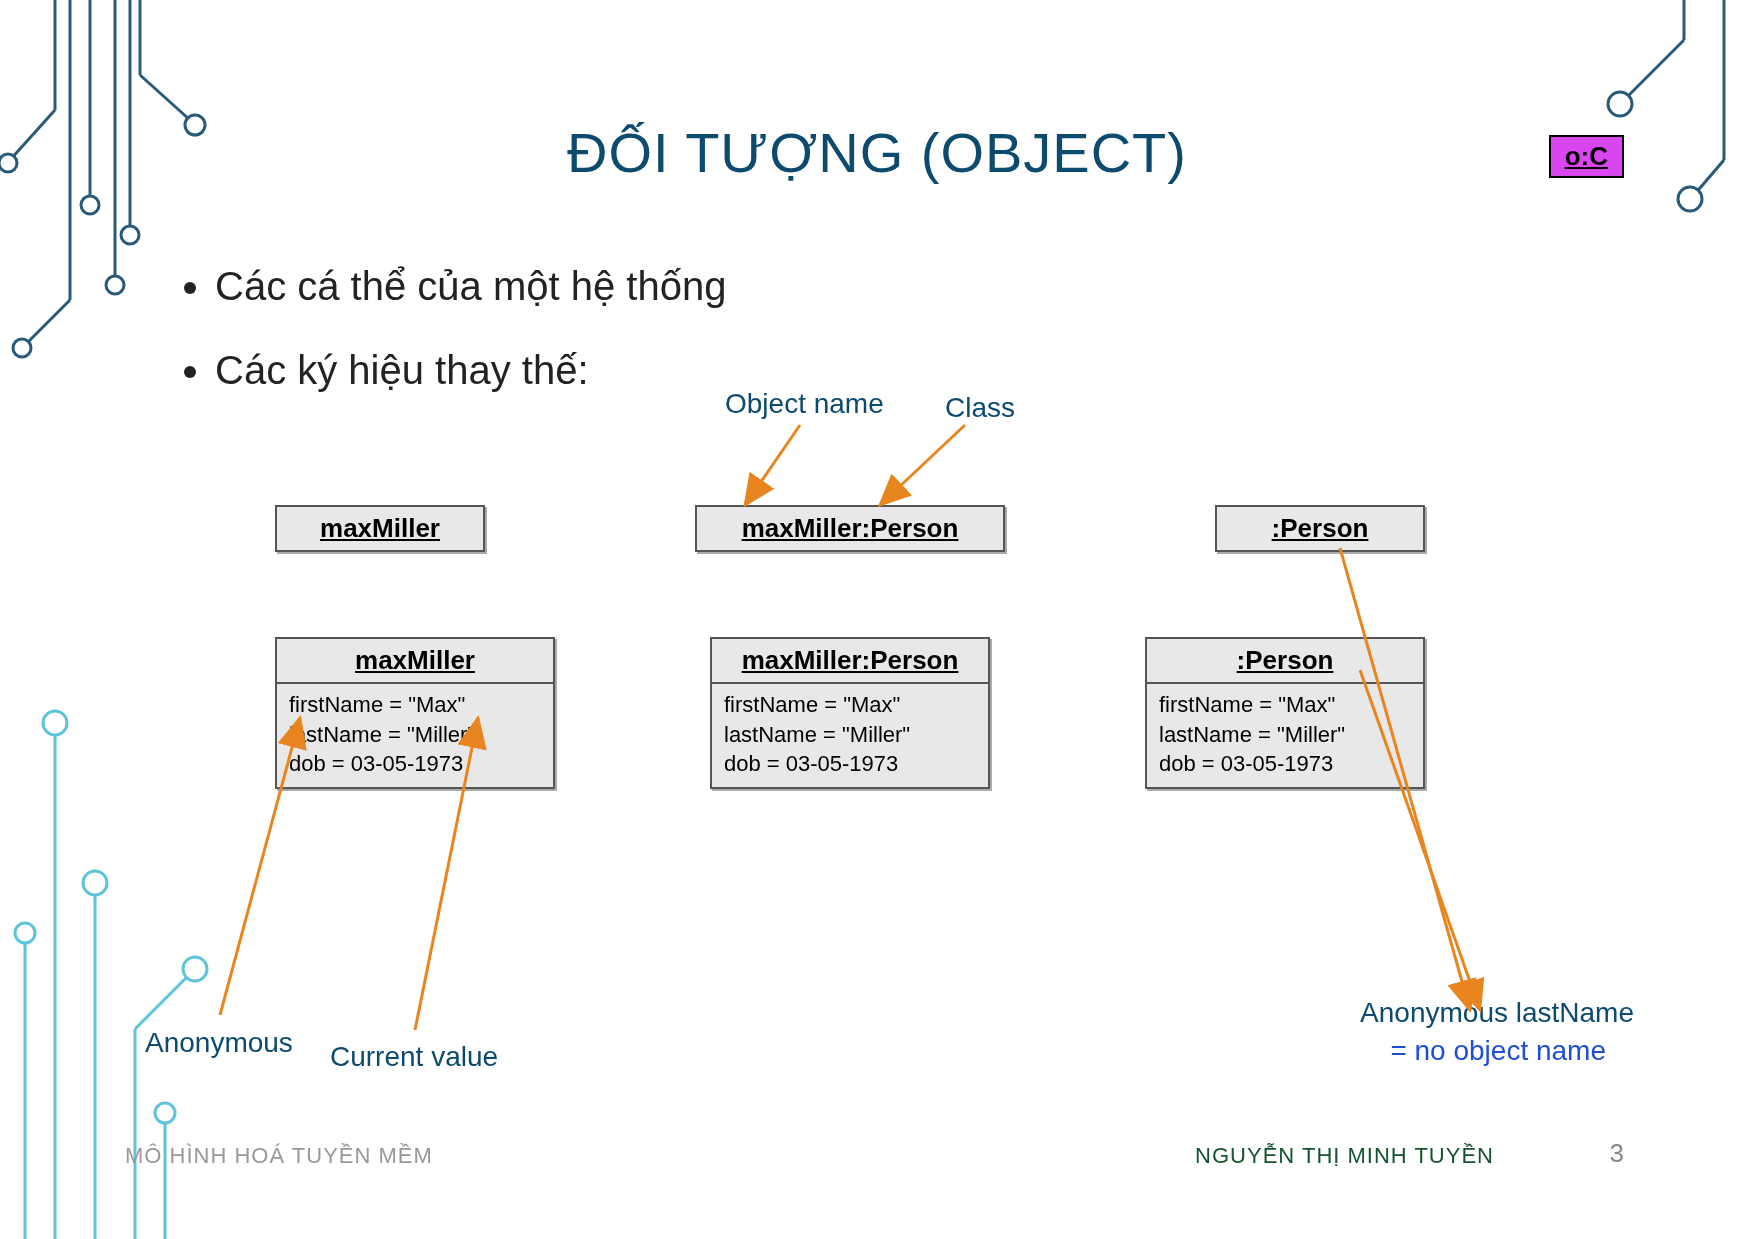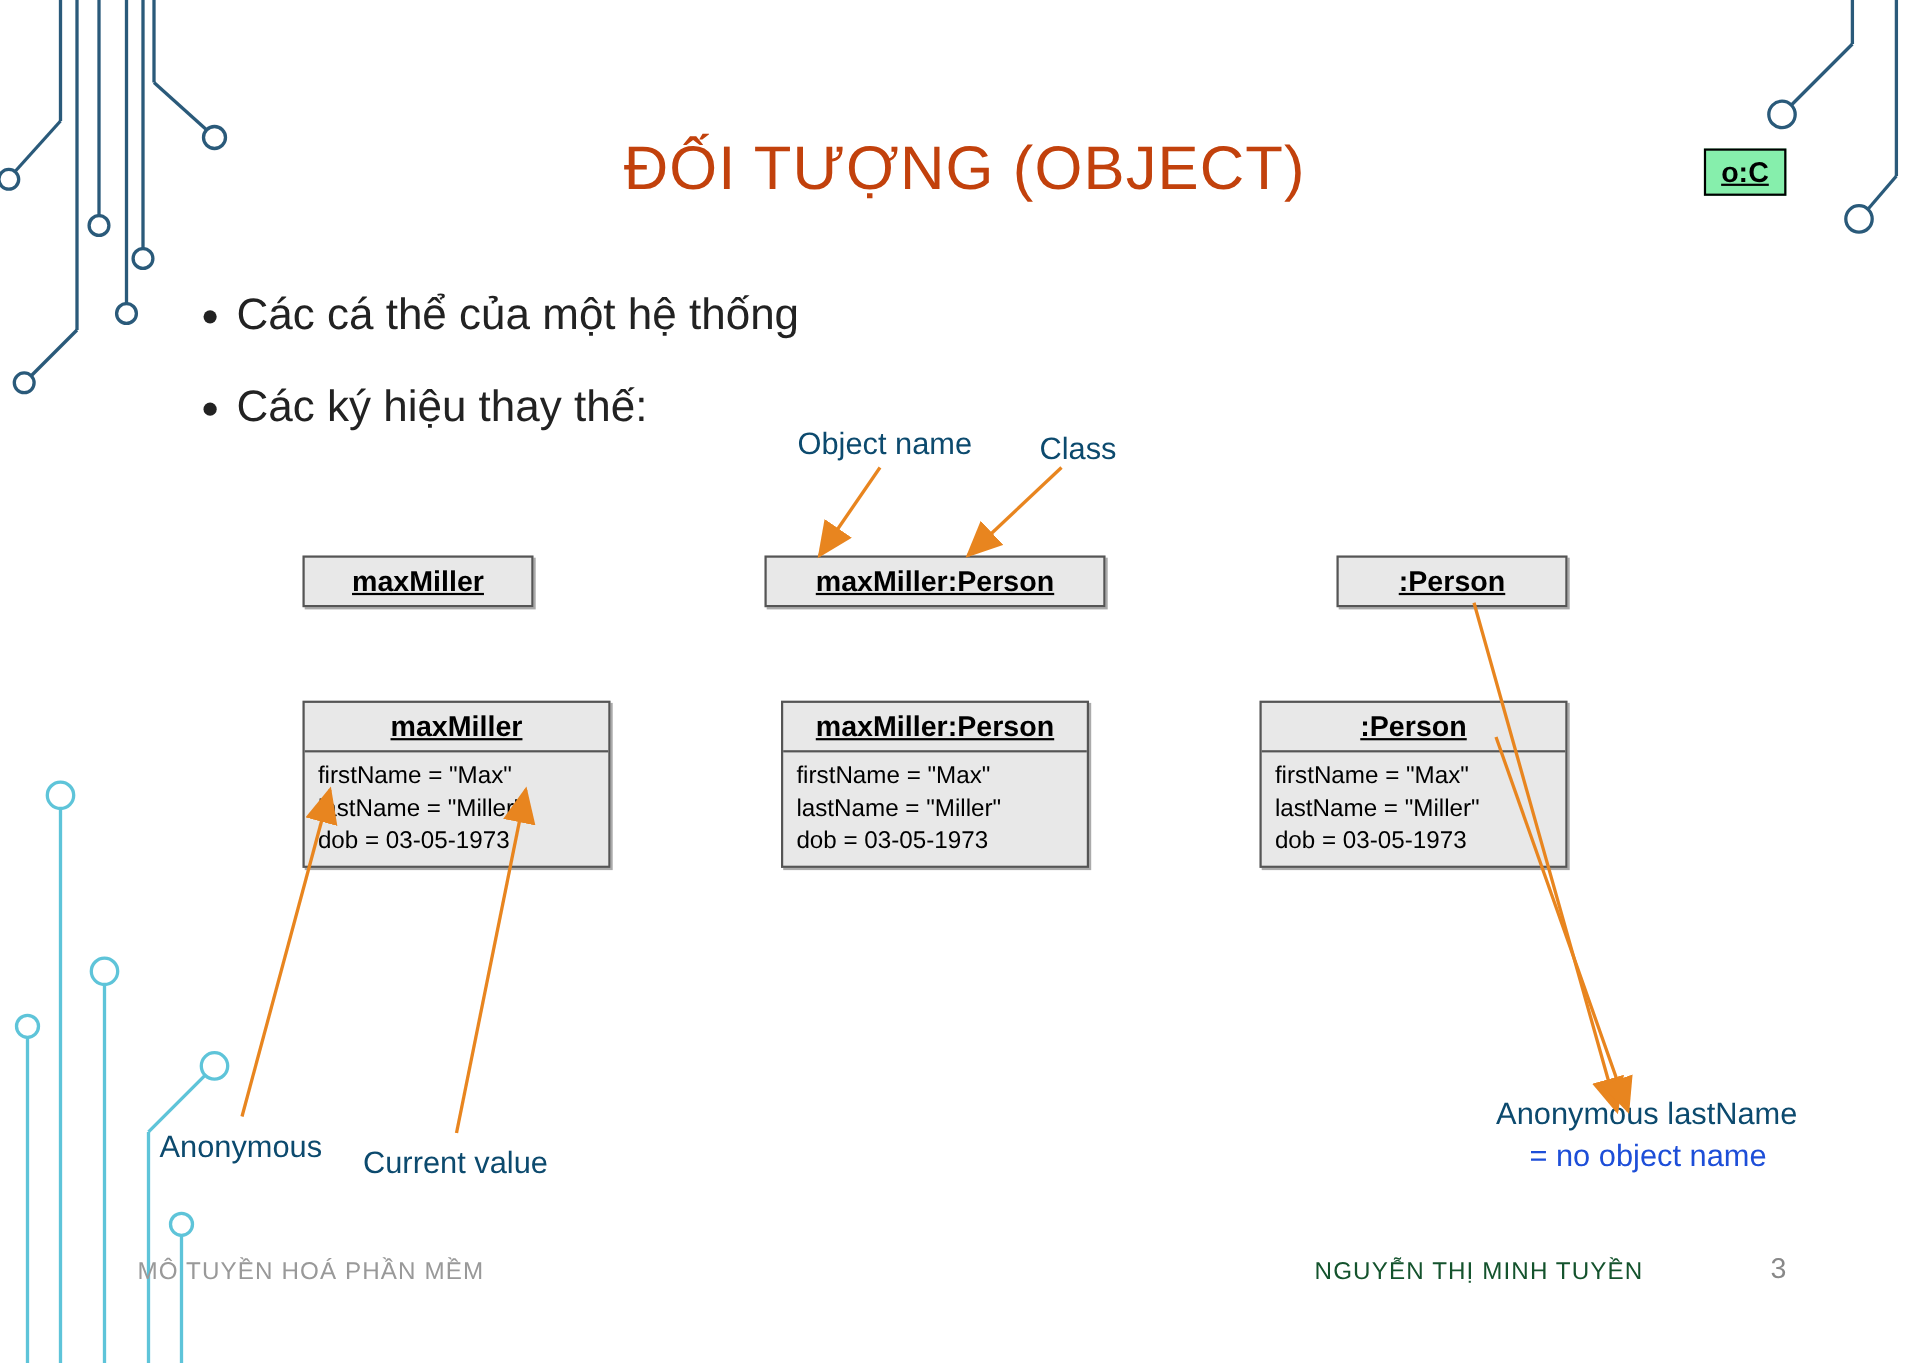--- a/index.html
+++ b/index.html
@@ -12,34 +12,34 @@
     overflow: hidden;
   }
   .deco { position: absolute; pointer-events: none; }
   .title {
     position: absolute;
     top: 120px;
     left: 0;
     width: 100%;
     text-align: center;
     font-size: 56px;
-    color: #c2410c;
+    color: #0c4a6e;
     font-weight: 400;
     letter-spacing: 1px;
   }
   .notation-box {
     position: absolute;
     top: 135px;
     right: 130px;
     border: 2px solid #000;
     padding: 4px 14px;
     font-size: 26px;
     font-weight: bold;
     text-decoration: underline;
-    background: #86efac;
+    background: #d946ef;
   }
   .bullets {
     position: absolute;
     top: 260px;
     left: 185px;
     font-size: 40px;
     color: #222;
   }
   .bullets li {
     list-style: disc;
@@ -239,15 +239,15 @@
     <line x1="1340" y1="548" x2="1470" y2="1010"></line>
 
     <line x1="1360" y1="670" x2="1480" y2="1010"></line>
 
     <line x1="220" y1="1015" x2="300" y2="718"></line>
 
     <line x1="415" y1="1030" x2="478" y2="718"></line>
   </g>
 </svg>
 
-<div class="footer-left">MÔ TUYỀN HOÁ PHẦN MỀM</div>
+<div class="footer-left">MÔ HÌNH HOÁ TUYỀN MỀM</div>
 <div class="footer-right">NGUYỄN THỊ MINH TUYỀN</div>
 <div class="page-num">3</div>
 
 </body></html>

